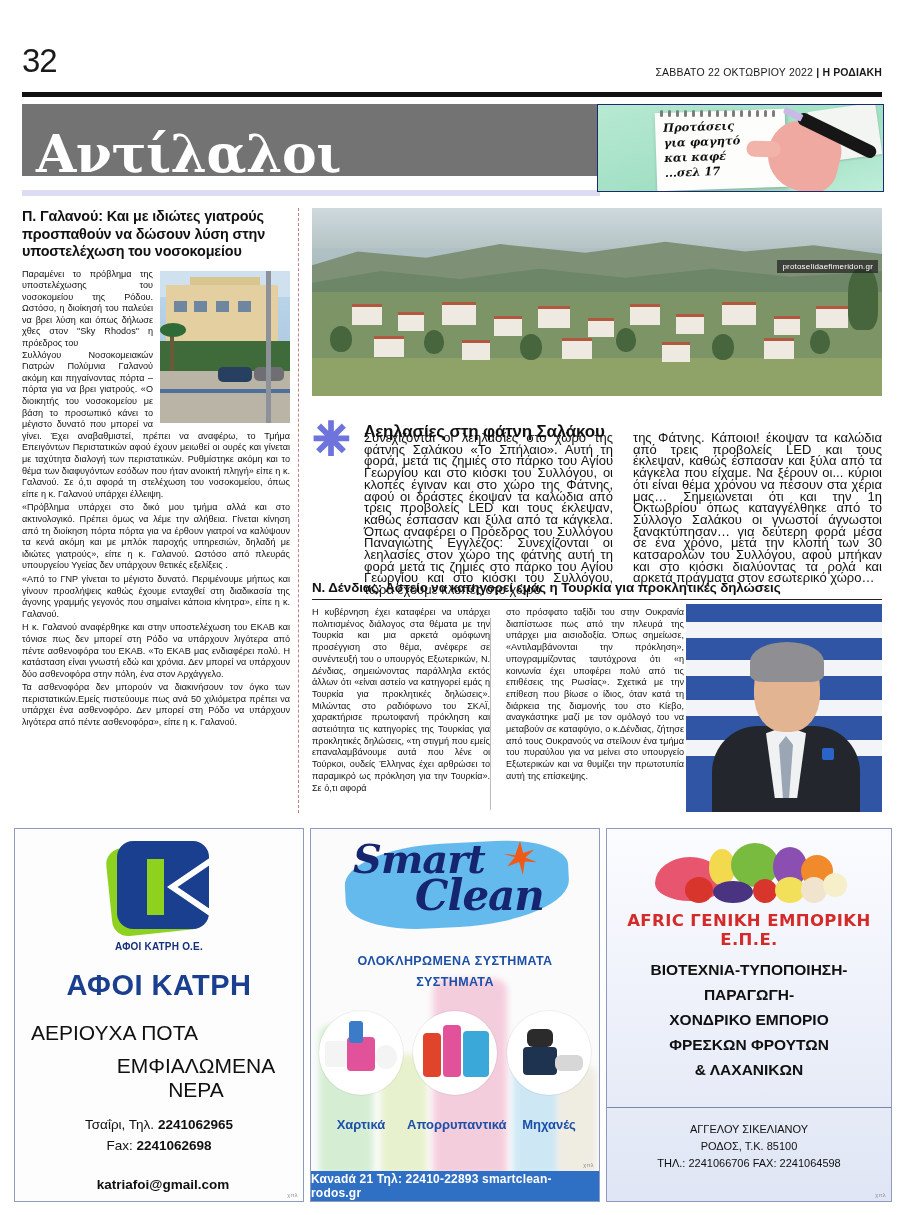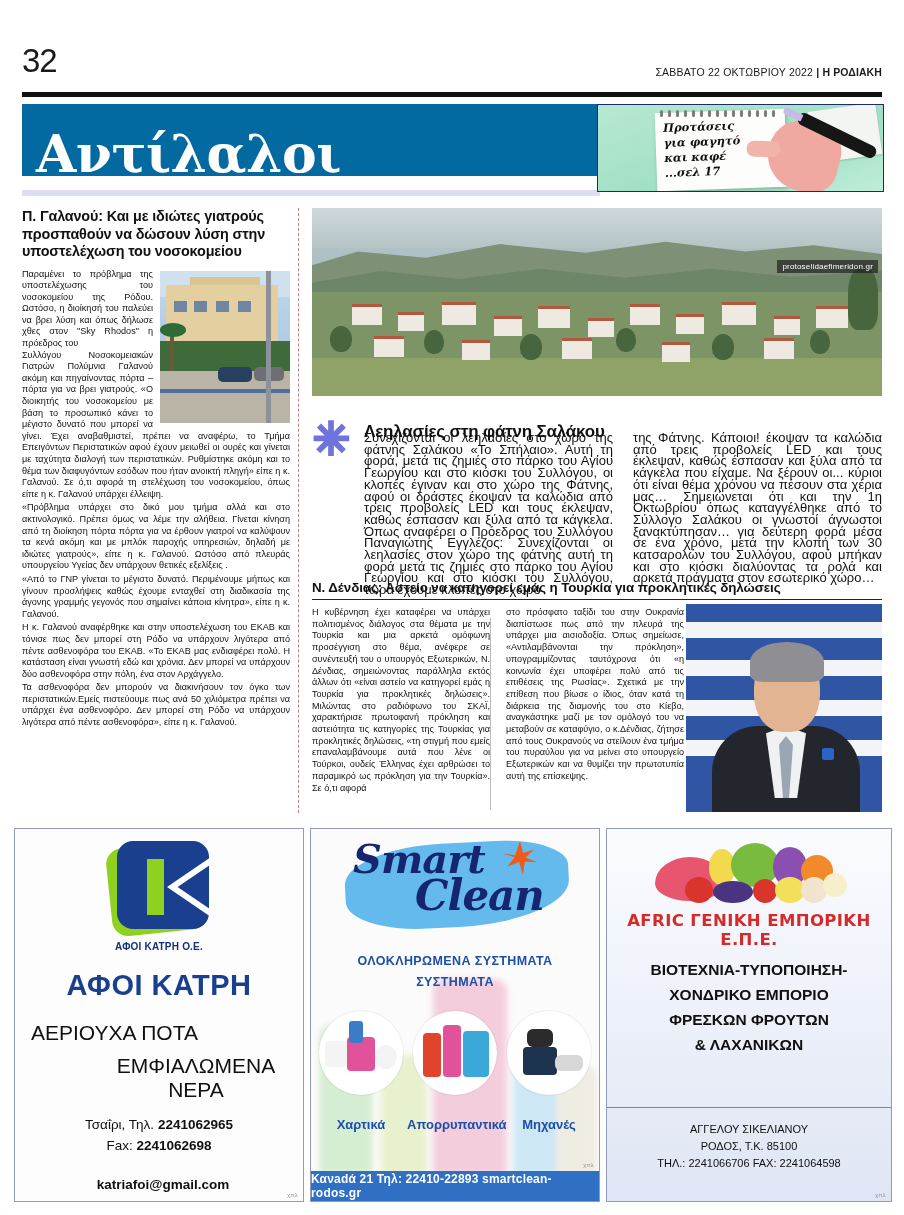--- a/index.html
+++ b/index.html
@@ -22,21 +22,21 @@
     position:absolute;right:0;top:22px;
     font-size:10.5px;letter-spacing:.2px;color:#1a1a1a;white-space:nowrap;
   }
   .masthead-date .pipe{font-weight:700;}
   .masthead-date .paper{font-weight:700;letter-spacing:.1px;}
   .masthead-rule{position:absolute;left:22px;top:92px;width:860px;height:5px;background:#111;}
 
   
   .banner{
     position:absolute;left:22px;top:104px;width:578px;height:72px;
-    background:#0369a1;
+    background:#737373;
   }
   .banner-title{
     position:absolute;left:14px;bottom:-4px;
     color:#fff;font-size:52px;font-weight:700;line-height:1;
     font-family:"DejaVu Serif",serif;letter-spacing:-.5px;
   }
   .banner-shadow{
     position:absolute;left:22px;top:190px;width:578px;height:6px;background:#dcdcf2;
   }
 
@@ -532,20 +532,21 @@
         <i style="left:30px;top:34px;width:28px;height:26px;background:#d8352c;border-radius:50%"></i>
         <i style="left:58px;top:38px;width:40px;height:22px;background:#4a3380;border-radius:50%"></i>
         <i style="left:98px;top:36px;width:24px;height:24px;background:#d8352c;border-radius:50%"></i>
         <i style="left:120px;top:34px;width:30px;height:26px;background:#f2e05a;border-radius:50%"></i>
         <i style="left:146px;top:34px;width:26px;height:26px;background:#f0e4cf;border-radius:50%"></i>
         <i style="left:168px;top:30px;width:24px;height:24px;background:#f6efc9;border-radius:50%"></i>
       </div>
       <div class="af-name">AFRIC  ΓΕΝΙΚΗ ΕΜΠΟΡΙΚΗ Ε.Π.Ε.</div>
       <div class="af-body">
         <div>ΒΙΟΤΕΧΝΙΑ-ΤΥΠΟΠΟΙΗΣΗ-</div>
+        <div>ΠΑΡΑΓΩΓΗ-</div>
         <div>ΧΟΝΔΡΙΚΟ ΕΜΠΟΡΙΟ</div>
         <div>ΦΡΕΣΚΩΝ ΦΡΟΥΤΩΝ</div>
         <div>&amp; ΛΑΧΑΝΙΚΩΝ</div>
       </div>
       <div class="af-rule"></div>
       <div class="af-addr">
         <div>ΑΓΓΕΛΟΥ ΣΙΚΕΛΙΑΝΟΥ</div>
         <div>ΡΟΔΟΣ, Τ.Κ. 85100</div>
         <div>ΤΗΛ.: 2241066706 FAX:  2241064598</div>
       </div>

